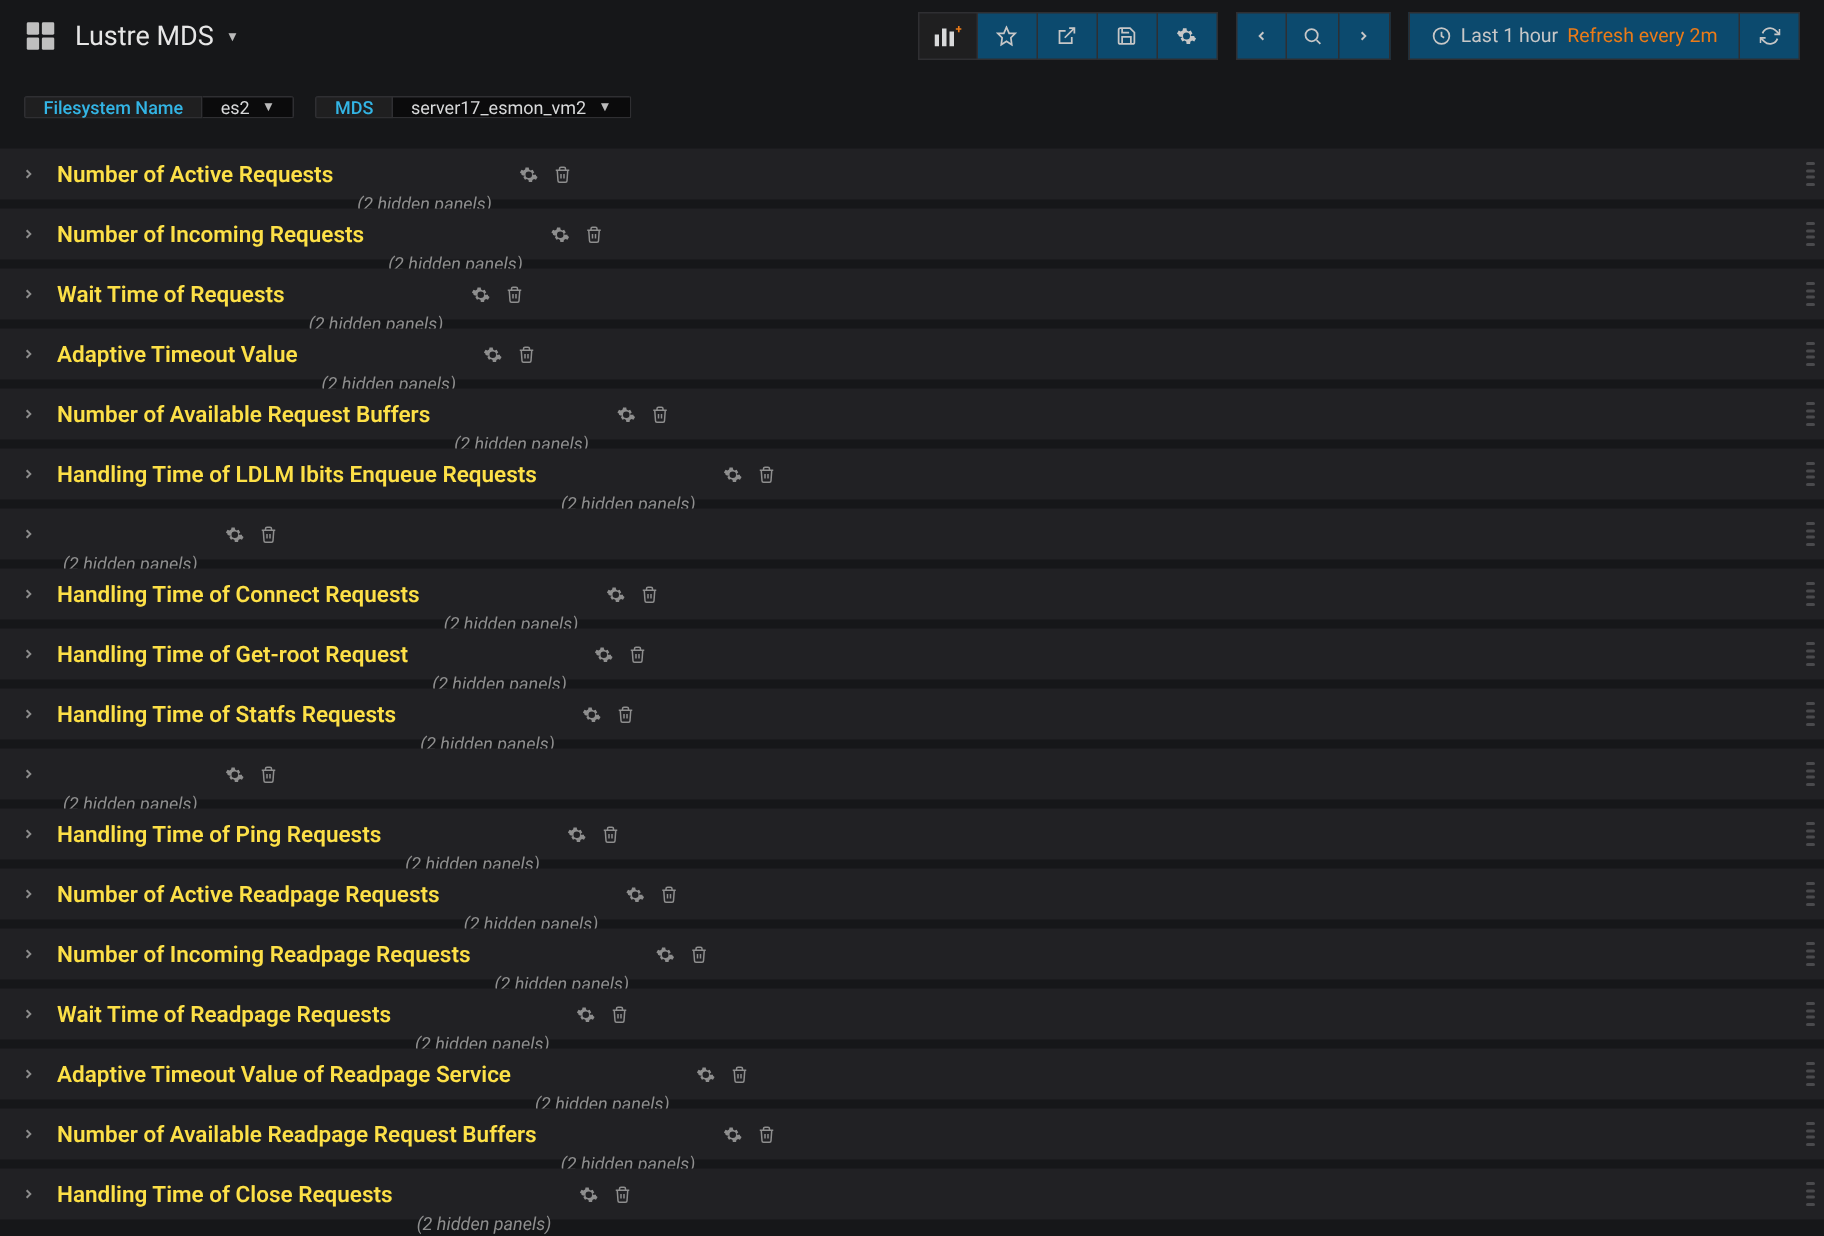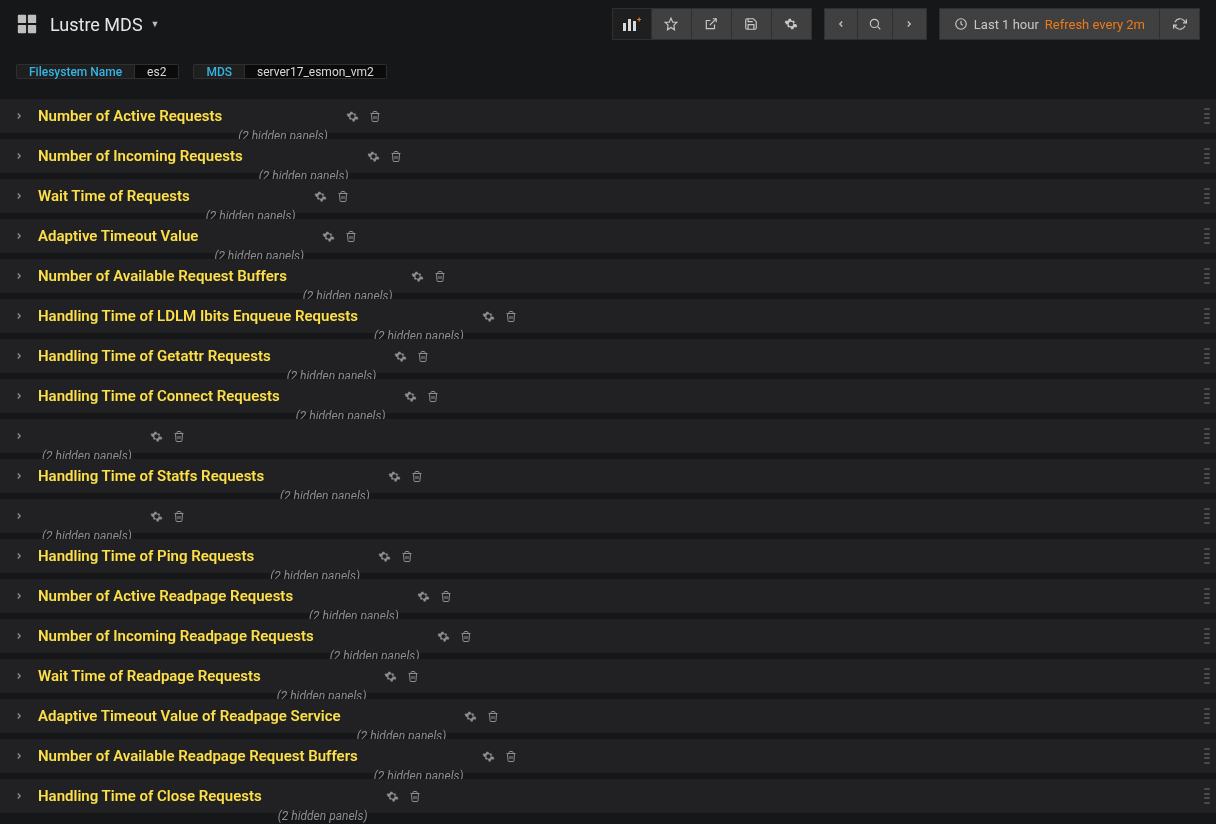--- a/index.html
+++ b/index.html
@@ -33,21 +33,21 @@
     display: flex;
     align-items: center;
     gap: 6px;
   }
   .caret { font-size: 9px; color: #bbb; margin-left: 2px; }
 
   .nav-spacer { flex: 1; }
 
   .btn-group { display: flex; }
   .btn {
-    background: #404040;
+    background: #0c4a6e;
     border: 1px solid #2f2f32;
     height: 32px;
     min-width: 40px;
     padding: 0 10px;
     display: inline-flex;
     align-items: center;
     justify-content: center;
     color: #c7c7c7;
     cursor: pointer;
     font-size: 13px;
@@ -87,21 +87,20 @@
   .var-value {
     background: #0b0b0c;
     border: 1px solid #2f2f32;
     border-left: none;
     color: #d8d9da;
     padding: 0 12px;
     display: flex;
     align-items: center;
     gap: 6px;
     font-size: 12px;
-    flex-direction: column;
   }
 
   
   .rows { display: flex; flex-direction: column; gap: 6px; padding: 0 0 10px 0; }
   .row {
     background: #212124;
     height: 34px;
     display: flex;
     align-items: center;
     padding: 0 12px;
@@ -439,21 +438,20 @@
         <span></span>
         <span></span>
       </span>
     </div>
     <div class="row">
       <span class="chev icon">
         <svg width="10" height="12" viewBox="0 0 24 24" fill="none" stroke="#8e8e8e" stroke-width="3">
           <polyline points="9 18 15 12 9 6"></polyline>
         </svg>
       </span>
-      <span class="row-title">Handling Time of Getattr Requests</span>
       <span class="row-note">(2 hidden panels)</span>
       <span class="row-actions">
         <span class="icon">
           <svg width="13" height="13" viewBox="0 0 24 24" fill="#8e8e8e">
             <path d="M12 8a4 4 0 1 0 0 8 4 4 0 0 0 0-8zm9 4a7 7 0 0 1-.1 1.2l2 1.6-2 3.4-2.4-1a7 7 0 0 1-2 1.2l-.4 2.6h-4l-.4-2.6a7 7 0 0 1-2-1.2l-2.4 1-2-3.4 2-1.6A7 7 0 0 1 3 12a7 7 0 0 1 .1-1.2l-2-1.6 2-3.4 2.4 1a7 7 0 0 1 2-1.2L8 3h4l.4 2.6a7 7 0 0 1 2 1.2l2.4-1 2 3.4-2 1.6c.1.4.2.8.2 1.2z"></path>
           </svg>
         </span>
         <span class="icon">
           <svg width="12" height="13" viewBox="0 0 24 24" fill="none" stroke="#8e8e8e" stroke-width="2">
             <polyline points="3 6 5 6 21 6"></polyline>
@@ -499,20 +497,21 @@
         <span></span>
         <span></span>
       </span>
     </div>
     <div class="row">
       <span class="chev icon">
         <svg width="10" height="12" viewBox="0 0 24 24" fill="none" stroke="#8e8e8e" stroke-width="3">
           <polyline points="9 18 15 12 9 6"></polyline>
         </svg>
       </span>
+      <span class="row-title">Handling Time of Get-root Request</span>
       <span class="row-note">(2 hidden panels)</span>
       <span class="row-actions">
         <span class="icon">
           <svg width="13" height="13" viewBox="0 0 24 24" fill="#8e8e8e">
             <path d="M12 8a4 4 0 1 0 0 8 4 4 0 0 0 0-8zm9 4a7 7 0 0 1-.1 1.2l2 1.6-2 3.4-2.4-1a7 7 0 0 1-2 1.2l-.4 2.6h-4l-.4-2.6a7 7 0 0 1-2-1.2l-2.4 1-2-3.4 2-1.6A7 7 0 0 1 3 12a7 7 0 0 1 .1-1.2l-2-1.6 2-3.4 2.4 1a7 7 0 0 1 2-1.2L8 3h4l.4 2.6a7 7 0 0 1 2 1.2l2.4-1 2 3.4-2 1.6c.1.4.2.8.2 1.2z"></path>
           </svg>
         </span>
         <span class="icon">
           <svg width="12" height="13" viewBox="0 0 24 24" fill="none" stroke="#8e8e8e" stroke-width="2">
             <polyline points="3 6 5 6 21 6"></polyline>

